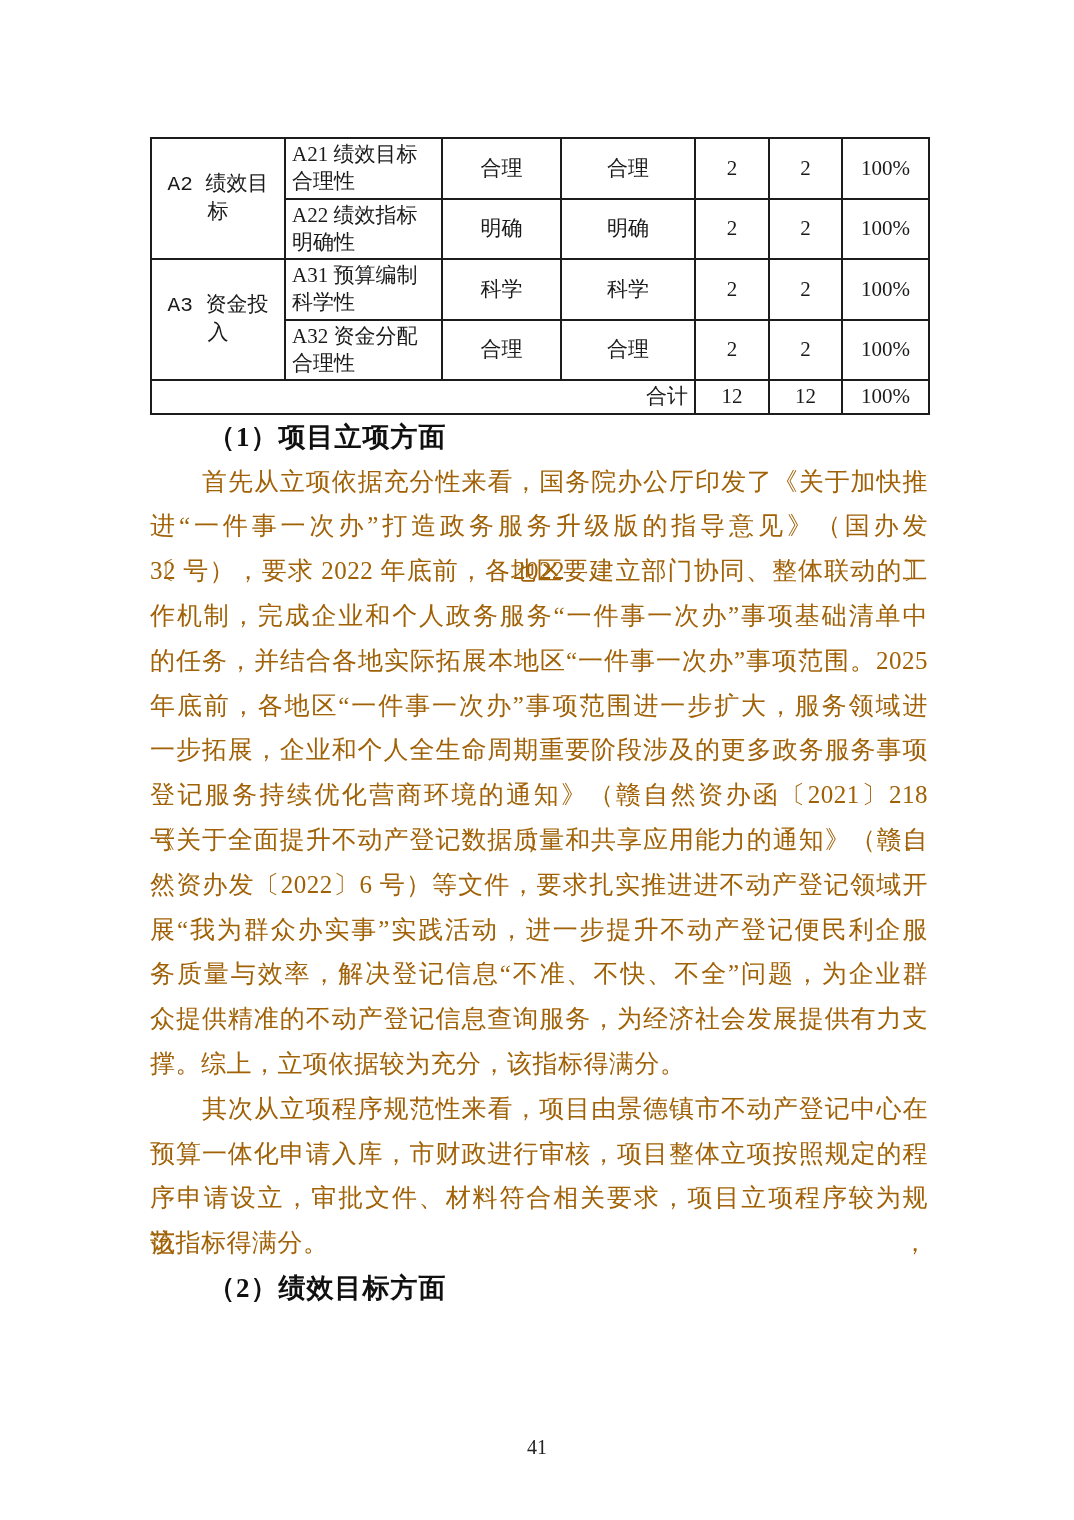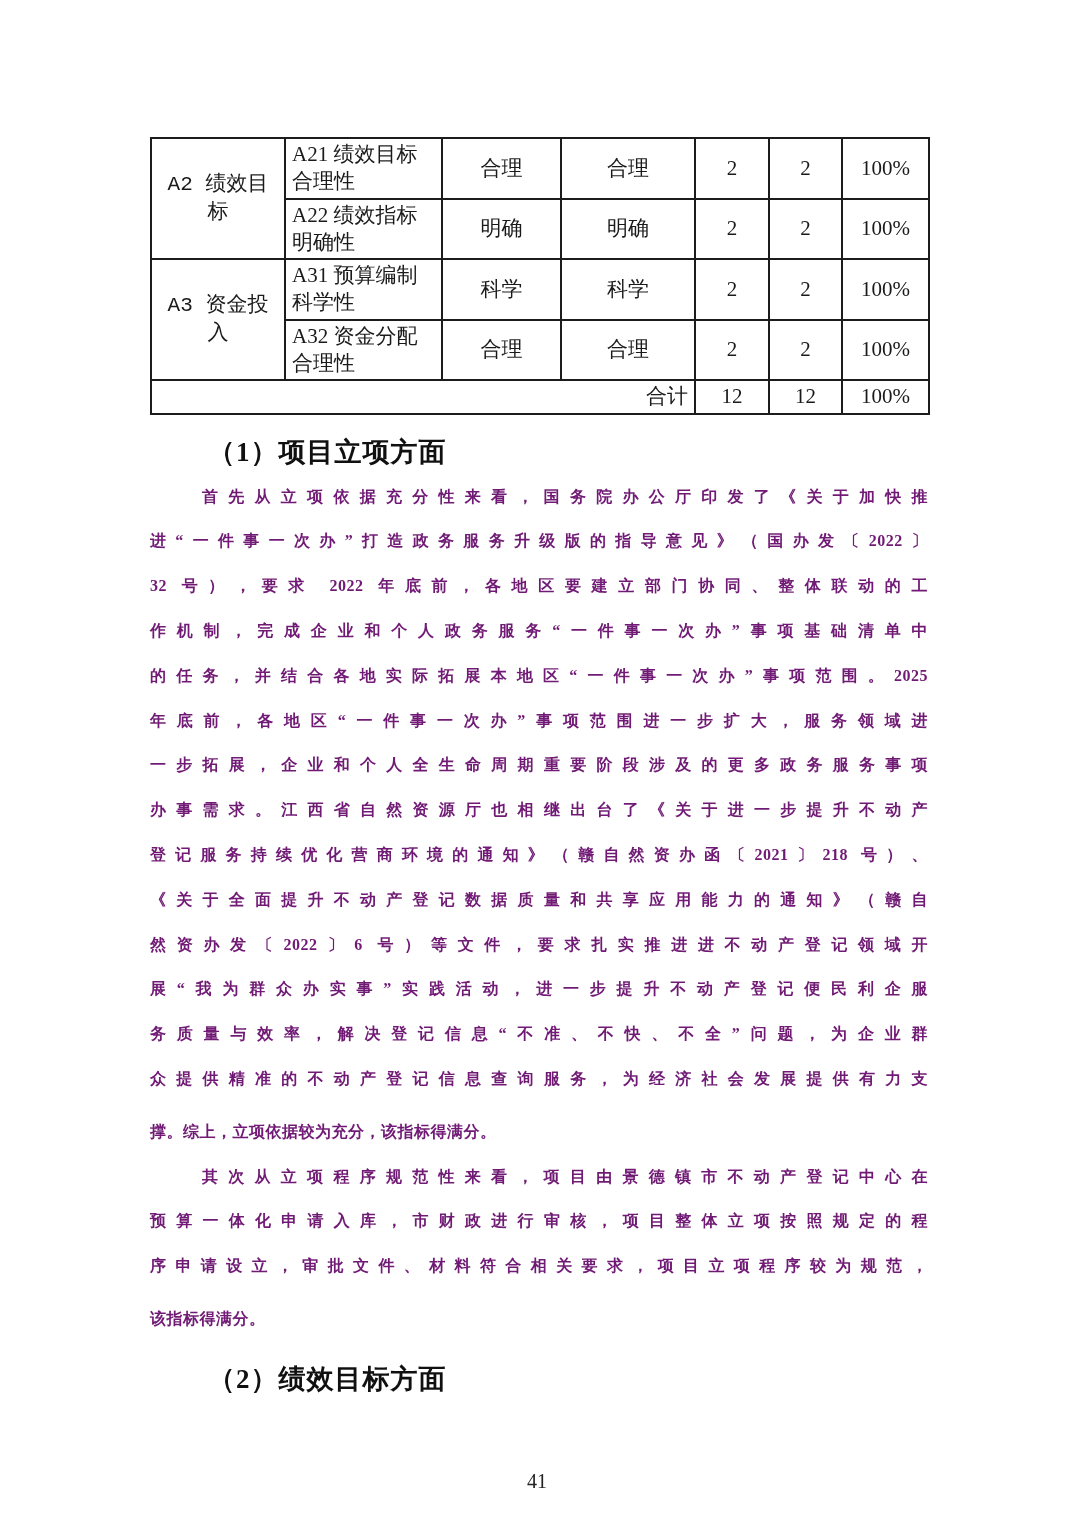--- a/index.html
+++ b/index.html
@@ -50,43 +50,41 @@
   tr.data-row     { height: 51px; }
   tr.total-row    { height: 29px; }
   td.total-label  { text-align: right; }
 
   
   .doc-body { margin-top: 0; }
   .heading {
     font-size: 27px;
     font-weight: bold;
     line-height: 45px;
-    margin-top: 15px;
     padding-left: 58px;
     color: #101010;
     letter-spacing: 1px;
   }
   .pline {
-    font-size: 16px;
+    font-size: 25px;
     line-height: 44.8px;
     height: 44.8px;
     text-align: justify;
     text-align-last: justify;
     text-justify: inter-character;
-    color: #701a75;
+    color: #a16207;
     letter-spacing: 0.5px;
-    font-weight: bold;
   }
   .pline.first { text-indent: 52px; }
-  .pline.last  { text-align-last: left; margin-top: 8px; }
+  .pline.last  { text-align-last: left; }
 
   
   .page-number {
     position: absolute;
-    top: 1470px;
+    top: 1436px;
     left: 0;
     width: 1074px;
     text-align: center;
     font-size: 20px;
     color: #222222;
   }
 </style>
 </head>
 <body>
 
@@ -149,21 +147,20 @@
 
     <div class="doc-body">
         <div class="heading">（1）项目立项方面</div>
         <div class="pline first">首先从立项依据充分性来看，国务院办公厅印发了《关于加快推</div>
         <div class="pline">进“一件事一次办”打造政务服务升级版的指导意见》（国办发〔2022〕</div>
         <div class="pline">32 号），要求 2022 年底前，各地区要建立部门协同、整体联动的工</div>
         <div class="pline">作机制，完成企业和个人政务服务“一件事一次办”事项基础清单中</div>
         <div class="pline">的任务，并结合各地实际拓展本地区“一件事一次办”事项范围。2025</div>
         <div class="pline">年底前，各地区“一件事一次办”事项范围进一步扩大，服务领域进</div>
         <div class="pline">一步拓展，企业和个人全生命周期重要阶段涉及的更多政务服务事项</div>
-        <div class="pline">办事需求。江西省自然资源厅也相继出台了《关于进一步提升不动产</div>
         <div class="pline">登记服务持续优化营商环境的通知》（赣自然资办函〔2021〕218 号）、</div>
         <div class="pline">《关于全面提升不动产登记数据质量和共享应用能力的通知》（赣自</div>
         <div class="pline">然资办发〔2022〕6 号）等文件，要求扎实推进进不动产登记领域开</div>
         <div class="pline">展“我为群众办实事”实践活动，进一步提升不动产登记便民利企服</div>
         <div class="pline">务质量与效率，解决登记信息“不准、不快、不全”问题，为企业群</div>
         <div class="pline">众提供精准的不动产登记信息查询服务，为经济社会发展提供有力支</div>
         <div class="pline last">撑。综上，立项依据较为充分，该指标得满分。</div>
         <div class="pline first">其次从立项程序规范性来看，项目由景德镇市不动产登记中心在</div>
         <div class="pline">预算一体化申请入库，市财政进行审核，项目整体立项按照规定的程</div>
         <div class="pline">序申请设立，审批文件、材料符合相关要求，项目立项程序较为规范，</div>

